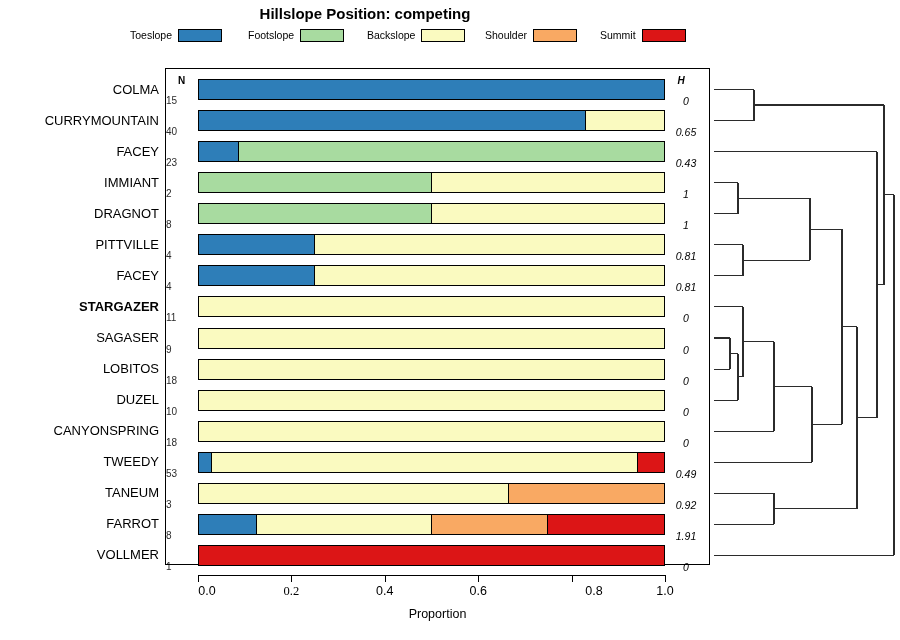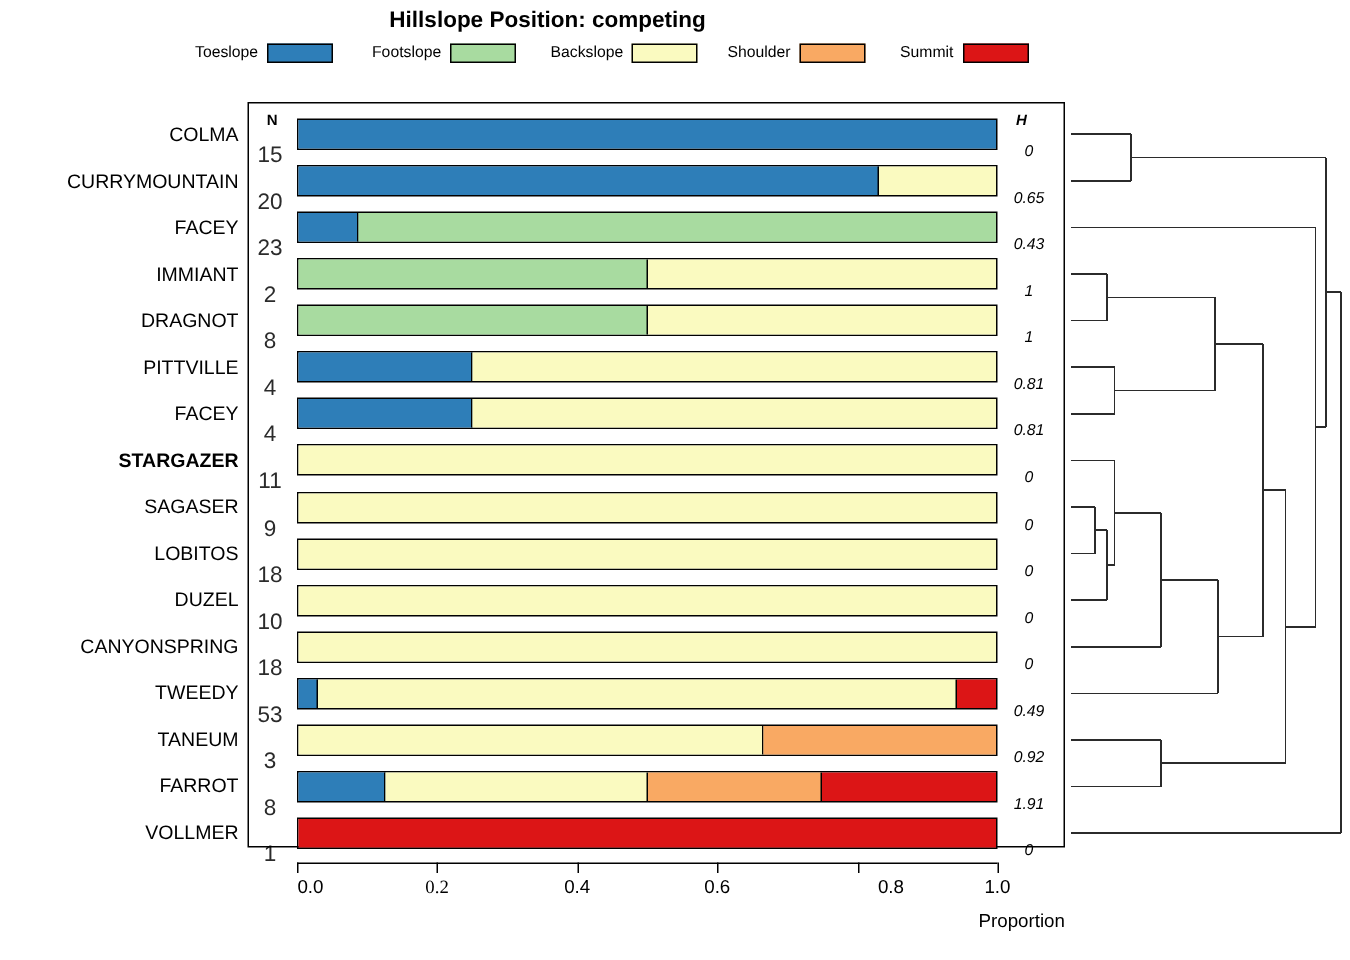--- a/index.html
+++ b/index.html
@@ -97,22 +97,22 @@
     top: 7px;
     width: 31px;
     text-align: center;
     font-size: 10px;
     font-weight: bold;
   }
   .n-value {
     position: absolute;
     left: 0;
     width: 28px;
-    text-align: center;
-    font-size: 15px;
+    text-align: left;
+    font-size: 10px;
     color: #2b2b2b;
   }
 
   
   #h-col {
     position: absolute;
     left: 666px;
     top: 68px;
     width: 44px;
     height: 497px;
@@ -190,21 +190,21 @@
     width: 40px;
     margin-left: -20px;
     text-align: center;
     font-size: 12.5px;
   }
   #x-axis-title {
     position: absolute;
     left: 0;
     top: 42px;
     width: 545px;
-    text-align: right;
+    text-align: center;
     font-size: 12.5px;
   }
 
   
   #dendrogram {
     position: absolute;
     left: 712px;
     top: 68px;
     width: 188px;
     height: 497px;
@@ -254,21 +254,21 @@
     <div class="cat-name" style="top: 356.188px;">CANYONSPRING</div>
     <div class="cat-name" style="top: 387.25px;">TWEEDY</div>
     <div class="cat-name" style="top: 418.312px;">TANEUM</div>
     <div class="cat-name" style="top: 449.375px;">FARROT</div>
     <div class="cat-name" style="top: 480.438px;">VOLLMER</div>
   </div>
 
 <div id="n-col">
   <div id="n-header">N</div>
 <div class="n-value" style="top: 27px;">15</div>
-    <div class="n-value" style="top: 58.0625px;">20</div>
+    <div class="n-value" style="top: 58.0625px;">40</div>
     <div class="n-value" style="top: 89.125px;">23</div>
     <div class="n-value" style="top: 120.188px;">2</div>
     <div class="n-value" style="top: 151.25px;">8</div>
     <div class="n-value" style="top: 182.312px;">4</div>
     <div class="n-value" style="top: 213.375px;">4</div>
     <div class="n-value" style="top: 244.438px;">11</div>
     <div class="n-value" style="top: 275.5px;">9</div>
     <div class="n-value" style="top: 306.562px;">18</div>
     <div class="n-value" style="top: 337.625px;">10</div>
     <div class="n-value" style="top: 368.688px;">18</div>

